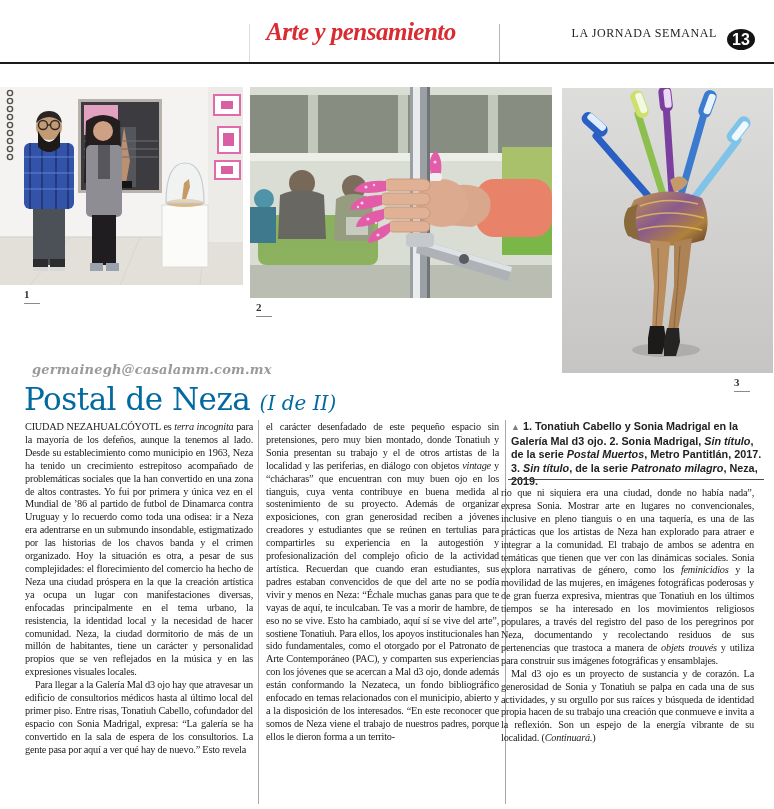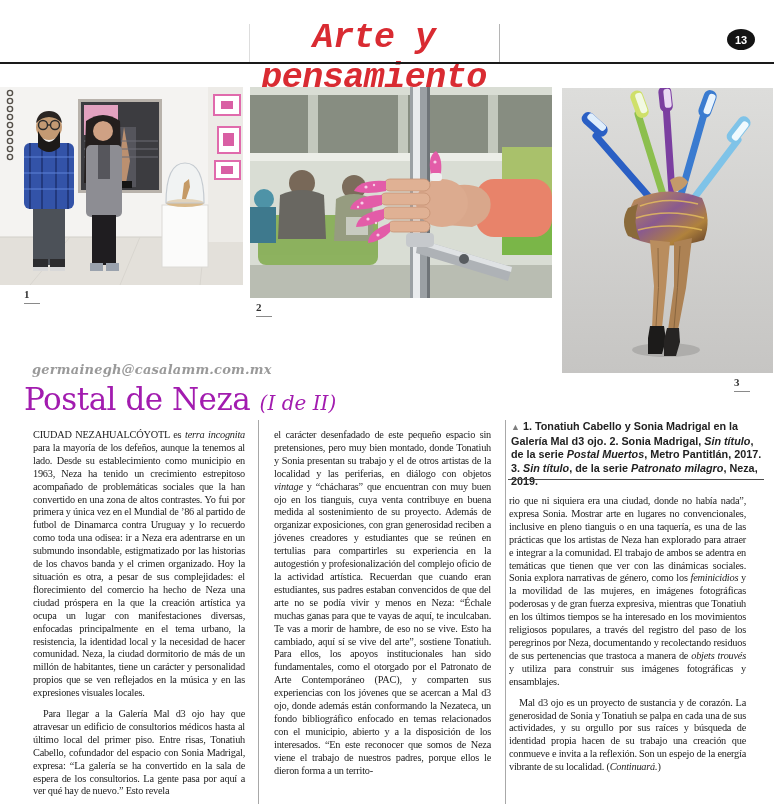--- a/index.html
+++ b/index.html
@@ -3,29 +3,29 @@
 <meta charset="utf-8">
 <style>
   html,body{margin:0;padding:0;background:#ffffff;}
   #page{position:relative;width:774px;height:809px;background:#fff;overflow:hidden;
         font-family:"Liberation Serif",serif;color:#1c1c1c;}
 
   
   .hdr-vline{position:absolute;top:24px;width:1px;height:38px;background:#c9c9c9;}
   #hdr-vline-left{left:249px;background:#dddddd;}
   #hdr-vline-right{left:499px;background:#b5b5b5;}
-  #section-title{position:absolute;left:250px;top:18px;width:248px;text-align:center;
-    font-family:Liberation Mono, monospace;font-style:italic;font-weight:bold;
-    font-size:35px;letter-spacing:-0.5px;}
+  #section-title{position:absolute;left:237px;top:18px;width:248px;text-align:center;
+    font-family:Liberation Serif, serif;font-style:italic;font-weight:bold;
+    font-size:25px;letter-spacing:-0.5px;}
   #pub-block{position:absolute;right:57px;top:25px;text-align:right;line-height:16px;color:#222;}
   #pub-name{font-size:12px;letter-spacing:0.6px;}
   #pub-date{font-size:12.5px;}
   #page-badge{position:absolute;left:727px;top:29px;width:28px;height:21px;border-radius:50%;
     background:#141414;color:#fff;font-family:"Liberation Sans",sans-serif;font-weight:bold;
-    font-size:11px;display:flex;align-items:center;justify-content:center;}
+    font-size:16px;display:flex;align-items:center;justify-content:center;}
   #hdr-rule{position:absolute;left:0;top:62px;width:774px;height:2px;background:#1a1a1a;}
 
   
   .fig{position:absolute;overflow:hidden;background:#eee;}
   #fig1{left:0;top:87px;width:243px;height:198px;}
   #fig2{left:250px;top:87px;width:302px;height:211px;}
   #fig3{left:562px;top:88px;width:211px;height:285px;}
   .fig svg{display:block;}
   .fignum{position:absolute;font-family:"Liberation Serif",serif;font-weight:bold;
     font-size:11px;color:#333;text-align:left;}
@@ -36,51 +36,52 @@
 
   
   #byline{position:absolute;left:25px;top:329px;font-family:"DejaVu Serif",serif;
     font-style:italic;font-weight:bold;font-size:24px;letter-spacing:-0.4px;white-space:nowrap;}
   #byline .sep{color:#999;padding:0 4px;font-weight:normal;}
   #byline .author{color:#d92b32;}
   #email{position:absolute;left:26px;top:362px;font-family:"DejaVu Serif",serif;
     font-style:italic;font-weight:bold;font-size:13px;color:#9a9a9a;letter-spacing:0.2px;
     text-decoration:none;margin-left:6px;}
   #art-title{position:absolute;left:24px;top:381px;font-family:"DejaVu Serif",serif;
-    font-size:31px;color:#a21caf;letter-spacing:-0.5px;white-space:nowrap;}
+    font-size:31px;color:#0369a1;letter-spacing:-0.5px;white-space:nowrap;}
   #art-title .suffix{font-size:20px;font-style:italic;letter-spacing:0;}
 
   
   #caption{position:absolute;left:511px;top:420px;width:253px;
     font-family:"Liberation Sans",sans-serif;font-weight:bold;font-size:10.8px;
     line-height:13.5px;color:#222;}
   #caption .tri{color:#7d7d7d;font-size:9px;}
   #cap-rule{position:absolute;left:508px;top:479px;width:256px;height:1px;background:#4d4d4d;}
 
   
   .bodycol{position:absolute;text-align:justify;font-size:10.3px;line-height:12.9px;
     letter-spacing:-0.22px;color:#1c1c1c;}
-  .bodycol p{margin:8px;}
+  .bodycol p{margin:0;}
   .bodycol p.ind{text-indent:10px;}
   #col1{left:25px;top:421px;width:228px;height:384px;overflow:hidden;}
   #col2{left:266px;top:421px;width:233px;height:384px;overflow:hidden;}
   #col3{left:501px;top:487px;width:253px;height:318px;overflow:hidden;}
   .colrule{position:absolute;top:420px;width:1px;height:384px;background:#a8a8a8;}
   #colrule1{left:258px;}
   #colrule2{left:505px;}
 </style>
 </head>
 <body>
 
 <div id="page">
 
   <div class="hdr-vline" id="hdr-vline-left"></div>
   <div id="section-title" style="color:#d92b32;">Arte y pensamiento</div>
   <div class="hdr-vline" id="hdr-vline-right"></div>
   <div id="pub-block">
+    <div id="pub-name">LA JORNADA SEMANAL</div>
   </div>
   <div id="page-badge">13</div>
   <div id="hdr-rule"></div>
 
   <div class="fig" id="fig1" title="Tonatiuh Cabello y Sonia Madrigal en la Galería Mal d3 ojo">
     <svg width="243" height="198" viewBox="0 0 243 198">
       <rect width="243" height="198" fill="#f4f3f1"></rect>
       <rect x="0" y="150" width="243" height="48" fill="#e3e0da"></rect>
       <line x1="0" y1="150" x2="243" y2="150" stroke="#d2cfc9" stroke-width="1"></line>
       <line x1="30" y1="198" x2="70" y2="150" stroke="#d8d5cf" stroke-width="1"></line>

